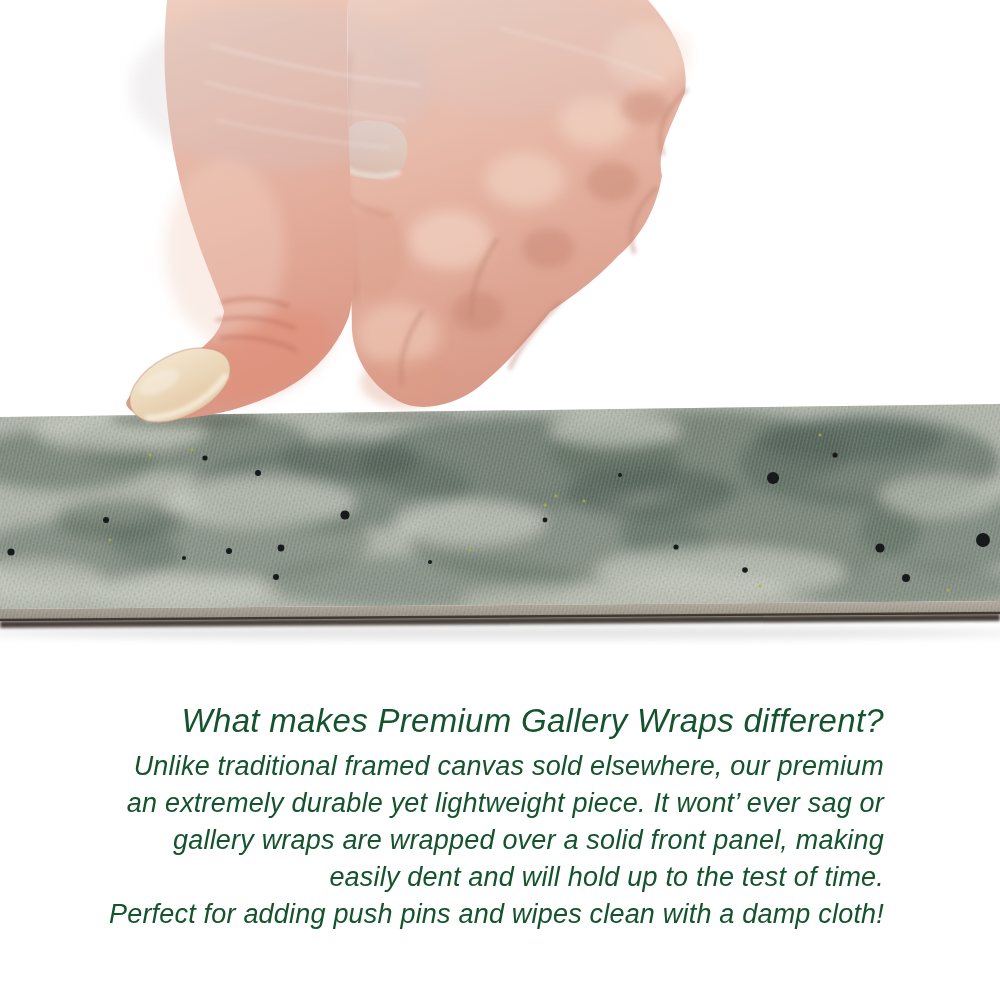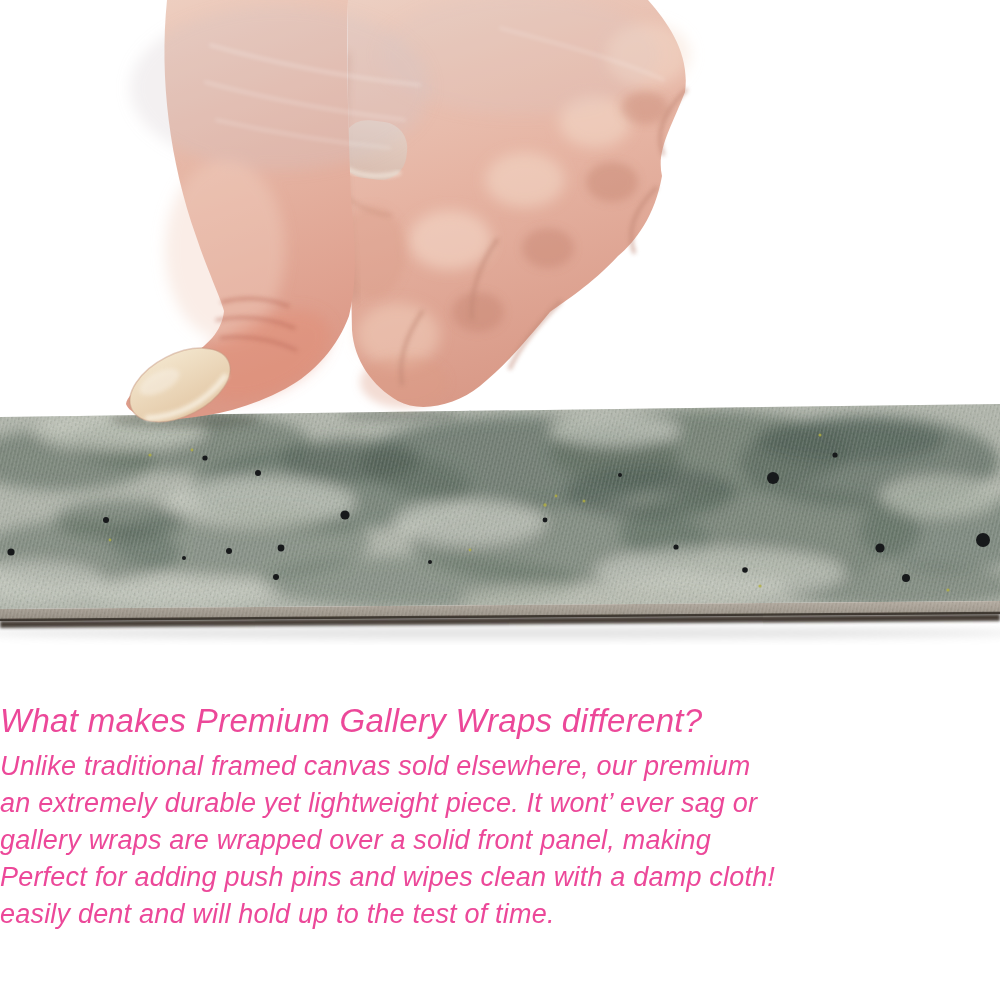--- a/index.html
+++ b/index.html
@@ -4,21 +4,21 @@
 <style>
   html,body{margin:0;padding:0;background:#fff;}
   .stage{
     position:relative;width:1000px;height:1000px;overflow:hidden;background:#ffffff;
     font-family:"Liberation Sans", sans-serif;
   }
   .photo-hand{position:absolute;left:0;top:0;width:1000px;height:432px;z-index:3;}
   .photo-strip{position:absolute;left:0;top:400px;width:1000px;height:245px;z-index:2;}
   .caption{
     position:absolute;left:0;top:700px;width:884px;z-index:4;
-    text-align:left;color:#ec4899;font-style:italic;
+    text-align:right;color:#14532d;font-style:italic;
   }
   .caption h1{
     margin:0 0 6px 0;font-size:33px;font-weight:400;letter-spacing:.3px;line-height:42px;
   }
   .caption p{
     margin:0;font-size:27px;font-weight:400;letter-spacing:.2px;line-height:37px;
   }
   svg{display:block;}
 </style>
 </head>
@@ -259,17 +259,17 @@
 
       <ellipse cx="500" cy="233" rx="520" ry="6" fill="#b9b9b9" opacity="0.4" filter="url(#cb4)"></ellipse>
     </svg>
   </div>
 
   <div class="caption">
     <h1>What makes Premium Gallery Wraps different?</h1>
     <p>Unlike traditional framed canvas sold elsewhere, our premium</p>
     <p>an extremely durable yet lightweight piece. It wont’ ever sag or</p>
     <p>gallery wraps are wrapped over a solid front panel, making</p>
+    <p>easily dent and will hold up to the test of time.</p>
     <p>Perfect for adding push pins and wipes clean with a damp cloth!</p>
-    <p>easily dent and will hold up to the test of time.</p>
   </div>
 
 </div>
 
 </body></html>

